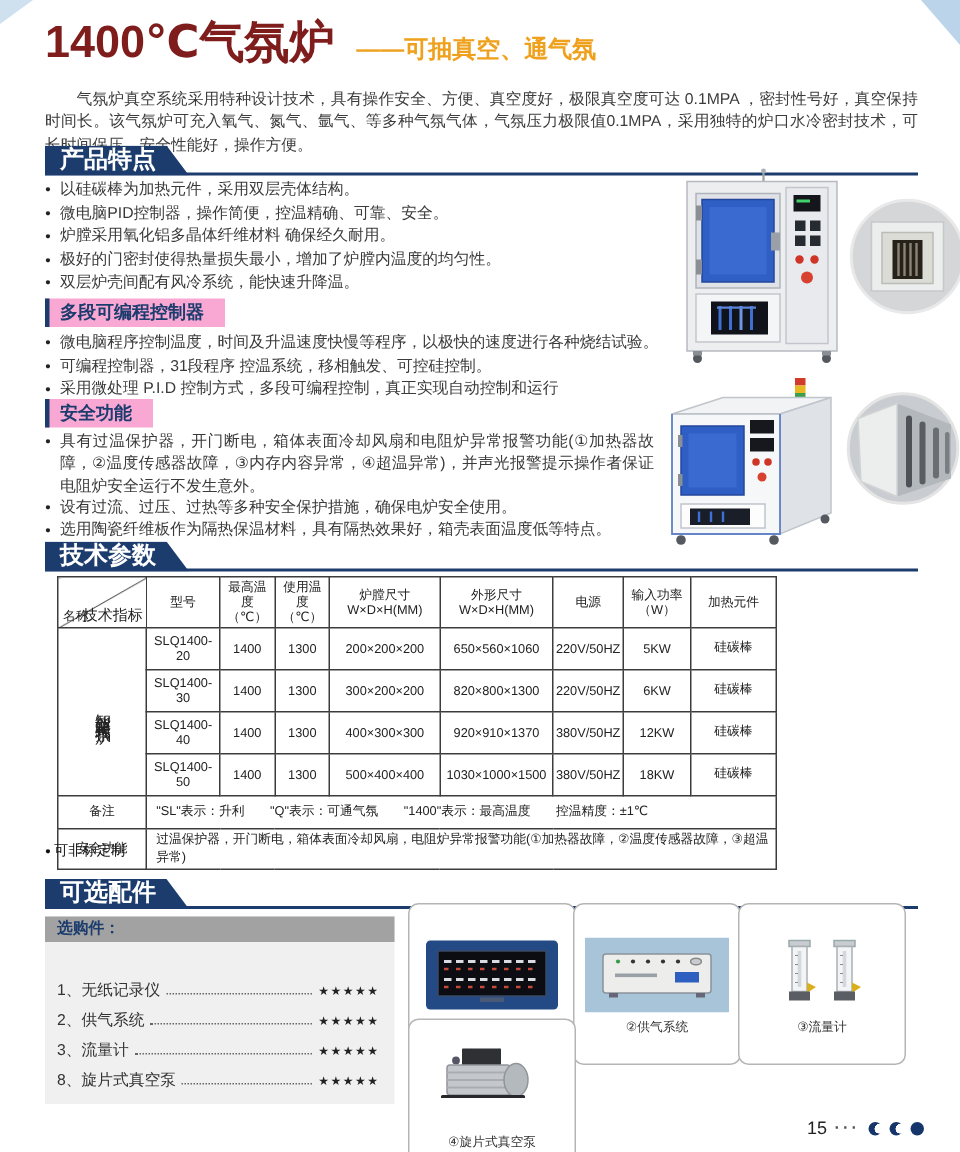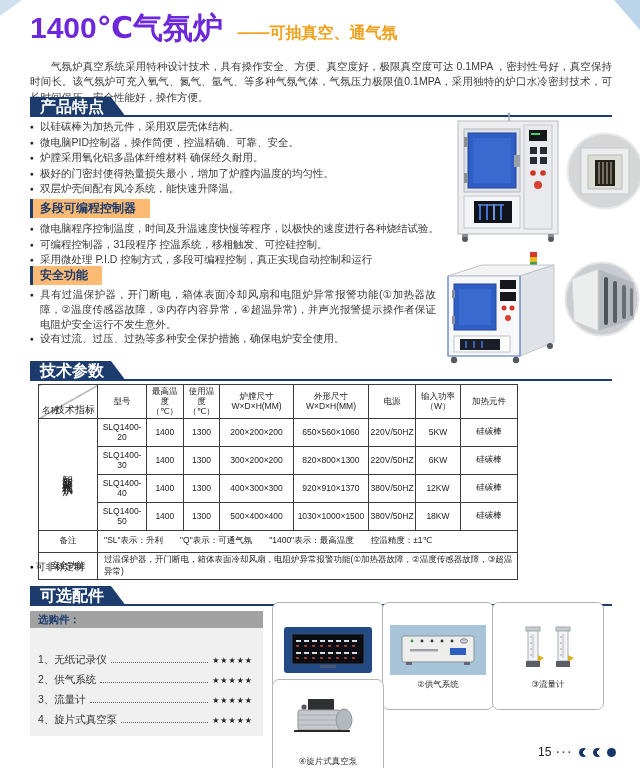--- a/index.html
+++ b/index.html
@@ -5,33 +5,33 @@
   html,body{margin:0;padding:0;background:#fff;}
   .page{position:relative;width:640px;height:768px;background:#ffffff;overflow:hidden;
         font-family:"Liberation Sans","DejaVu Sans",sans-serif;color:#333;}
   
   .corner-tl{position:absolute;left:0;top:0;width:0;height:0;
              border-top:16px solid #cfe0ef;border-right:22px solid transparent;}
   .corner-tr{position:absolute;right:0;top:0;width:0;height:0;
              border-top:30px solid #bcd4ea;border-left:26px solid transparent;}
   
   .title-row{position:absolute;left:30px;top:8px;white-space:nowrap;}
-  .title-main{font-size:30px;font-weight:bold;color:#6d28d9;letter-spacing:0;}
+  .title-main{font-size:30px;font-weight:bold;color:#7f1d1d;letter-spacing:0;}
   .title-sub{font-size:16px;font-weight:bold;color:#efa11d;margin-left:10px;}
   
   .intro{position:absolute;left:30px;top:48px;width:582px;font-size:10.5px;line-height:15.5px;
          color:#3c3c3c;text-indent:2em;text-align:justify;}
   
   .section{position:absolute;left:30px;width:582px;height:20px;}
   .section .rule{position:absolute;left:0;right:0;bottom:0;height:2px;background:#1c3c6e;}
   .ribbon{position:relative;display:inline-block;background:#1c3c6e;color:#fff;font-weight:bold;
           font-size:16px;line-height:20px;padding:0 22px 0 10px;
           clip-path:polygon(0 0,calc(100% - 15px) 0,100% 100%,0 100%);}
   
-  .subhead{position:absolute;left:30px;display:inline-block;background:#fdba74;color:#1c3c6e;
+  .subhead{position:absolute;left:30px;display:inline-block;background:#f9a8d4;color:#1c3c6e;
            font-weight:bold;font-size:12px;line-height:17px;padding:1px 14px 1px 7px;
            border-left:3px solid #1c3c6e;}
   
   .blist{position:absolute;margin:0;padding:0;list-style:none;font-size:10.5px;color:#3a3a3a;}
   .blist li{position:relative;padding-left:10px;line-height:15.6px;text-align:justify;}
   .blist li::before{content:"●";position:absolute;left:0;top:0;font-size:6.5px;line-height:15.6px;color:#222;}
   
   .spec-table{position:absolute;left:38px;top:384px;width:480px;border-collapse:collapse;table-layout:fixed;}
   .spec-table th,.spec-table td{border:1px solid #3c3c3c;font-weight:normal;color:#222;
        font-size:8.5px;text-align:center;vertical-align:middle;padding:1px;}
@@ -101,20 +101,21 @@
   <ul class="blist" style="left:30px;top:221px;width:430px;">
     <li>微电脑程序控制温度，时间及升温速度快慢等程序，以极快的速度进行各种烧结试验。</li>
     <li>可编程控制器，31段程序 控温系统，移相触发、可控硅控制。</li>
     <li>采用微处理 P.I.D 控制方式，多段可编程控制，真正实现自动控制和运行</li>
   </ul>
 
   <span class="subhead" style="top:266px;">安全功能</span>
   <ul class="blist" style="left:30px;top:287px;width:406px;line-height:14.8px;">
     <li style="line-height:14.8px;">具有过温保护器，开门断电，箱体表面冷却风扇和电阻炉异常报警功能(①加热器故障，②温度传感器故障，③内存内容异常，④超温异常)，并声光报警提示操作者保证电阻炉安全运行不发生意外。</li>
     <li style="line-height:14.8px;">设有过流、过压、过热等多种安全保护措施，确保电炉安全使用。</li>
+    <li style="line-height:14.8px;">选用陶瓷纤维板作为隔热保温材料，具有隔热效果好，箱壳表面温度低等特点。</li>
   </ul>
 
   <div class="photo" style="left:452px;top:112px;width:112px;height:136px;">
     <svg width="112" height="136" viewBox="0 0 112 136">
       <line x1="57" y1="2" x2="57" y2="9" stroke="#9aa0a6" stroke-width="1.5"></line>
       <circle cx="57" cy="2" r="1.6" fill="#aab0b6"></circle>
       <rect x="6" y="9" width="100" height="113" fill="#eceef0" stroke="#b6bac0"></rect>
       <rect x="12" y="17" width="56" height="63" fill="#dfe2e6" stroke="#b0b4ba"></rect>
       <rect x="16" y="21" width="48" height="55" fill="#2f5ec4" stroke="#24479c"></rect>
       <rect x="21" y="26" width="38" height="45" fill="#3a6ad0"></rect>
@@ -308,21 +309,21 @@
         <span>2、供气系统</span>
         <span class="opt-leader"></span>
         <span class="opt-stars">★★★★★</span>
       </div>
       <div class="opt-item">
         <span>3、流量计</span>
         <span class="opt-leader"></span>
         <span class="opt-stars">★★★★★</span>
       </div>
       <div class="opt-item">
-        <span>4、旋片式真空泵</span>
+        <span>8、旋片式真空泵</span>
         <span class="opt-leader"></span>
         <span class="opt-stars">★★★★★</span>
       </div>
     </div>
   </div>
 
   <div class="card" style="left:272px;top:602px;">
     <div class="card-img">
       <svg width="96" height="50" viewBox="0 0 96 50">
         <rect x="4" y="2" width="88" height="46" rx="3" fill="#234a84"></rect>

